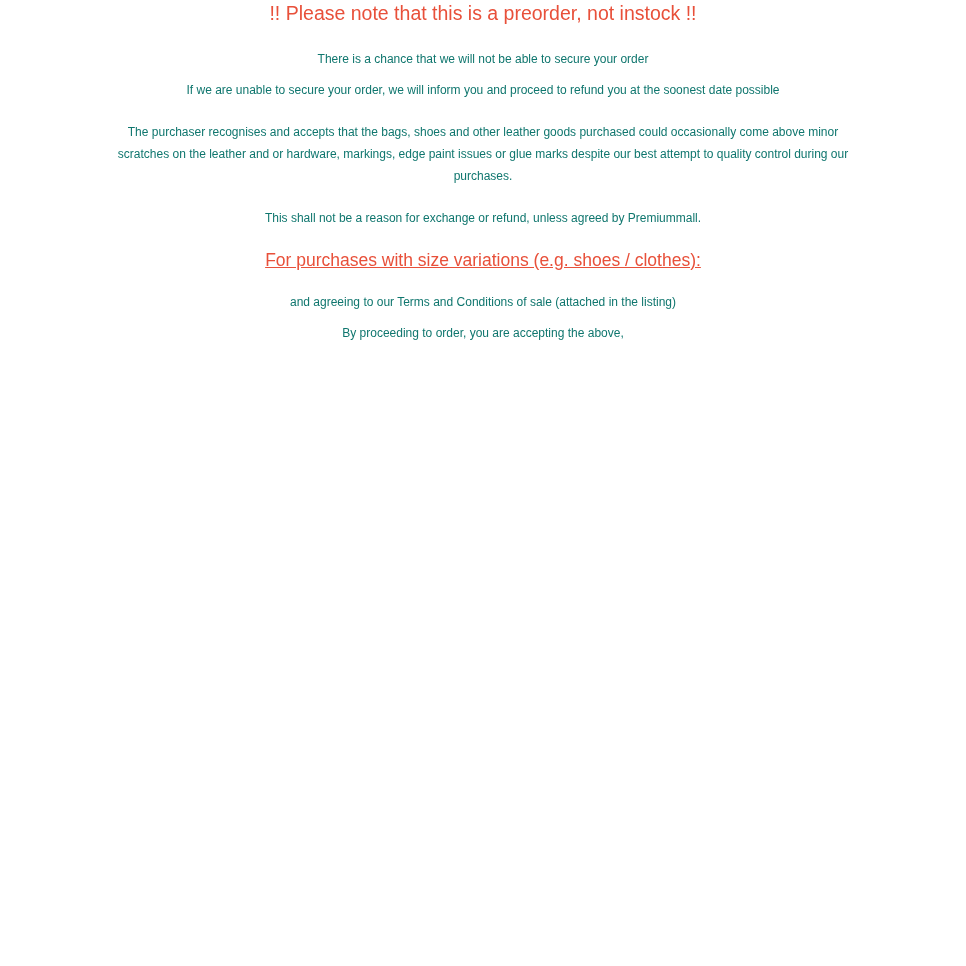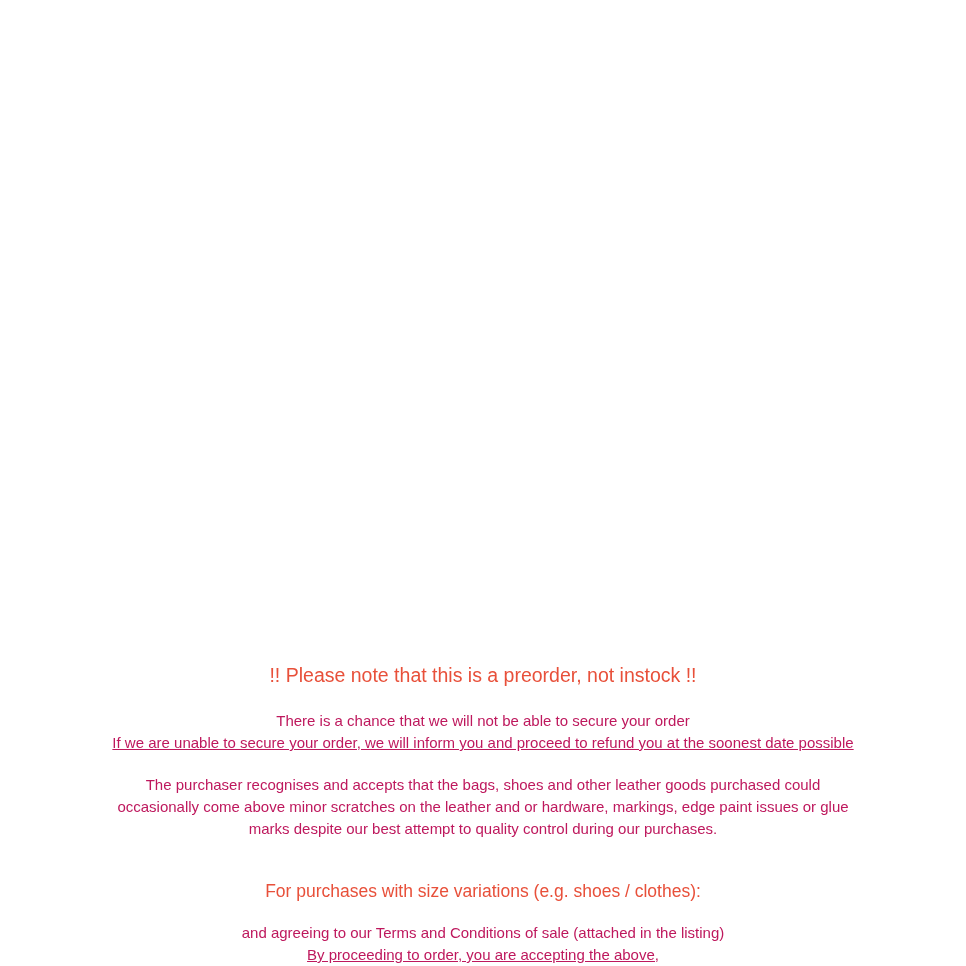--- a/index.html
+++ b/index.html
@@ -13,73 +13,74 @@
     font-family: "Liberation Sans", sans-serif;
     color: #000000;
     overflow: hidden;
   }
   .page {
     width: 966px;
     height: 966px;
     box-sizing: border-box;
     display: flex;
     flex-direction: column;
-    justify-content: flex-end;
+    justify-content: flex-start;
     align-items: center;
   }
   .notice {
     width: 760px;
     text-align: center;
   }
   .heading {
     color: #e8503a;
     font-size: 19.5px;
     line-height: 26px;
     margin: 0 0 22px 0;
     font-weight: 400;
   }
   .para {
-    font-size: 15px;
+    font-size: 12px;
     line-height: 22px;
     margin: 0;
-    color: #be185d;
+    color: #0f766e;
     font-weight: 400;
   }
   .para + .para {
-    margin-top: 0;
-    text-decoration: underline;
+    margin-top: 9px;
   }
   .gap {
     height: 20px;
   }
   .subheading {
     color: #e8503a;
     font-size: 17.5px;
     line-height: 22px;
     margin: 0;
     font-weight: 400;
+    text-decoration: underline;
   }
 </style>
 </head>
 <body>
 
 <div class="page">
   <div class="notice">
 
     <p class="heading">!! Please note that this is a preorder, not instock !!</p>
 
     <p class="para">There is a chance that we will not be able to secure your order</p>
     <p class="para">If we are unable to secure your order, we will inform you and proceed to refund you at the soonest date possible</p>
 
     <div class="gap"></div>
 
     <p class="para">The purchaser recognises and accepts that the bags, shoes and other leather goods purchased could occasionally come above minor scratches on the leather and or hardware, markings, edge paint issues or glue marks despite our best attempt to quality control during our purchases.</p>
 
     <div class="gap"></div>
 
+    <p class="para">This shall not be a reason for exchange or refund, unless agreed by Premiummall.</p>
 
     <div class="gap"></div>
 
     <p class="subheading">For purchases with size variations (e.g. shoes / clothes):</p>
 
     <div class="gap"></div>
 
     <p class="para">and agreeing to our Terms and Conditions of sale (attached in the listing)</p>
     <p class="para">By proceeding to order, you are accepting the above,</p>
 

